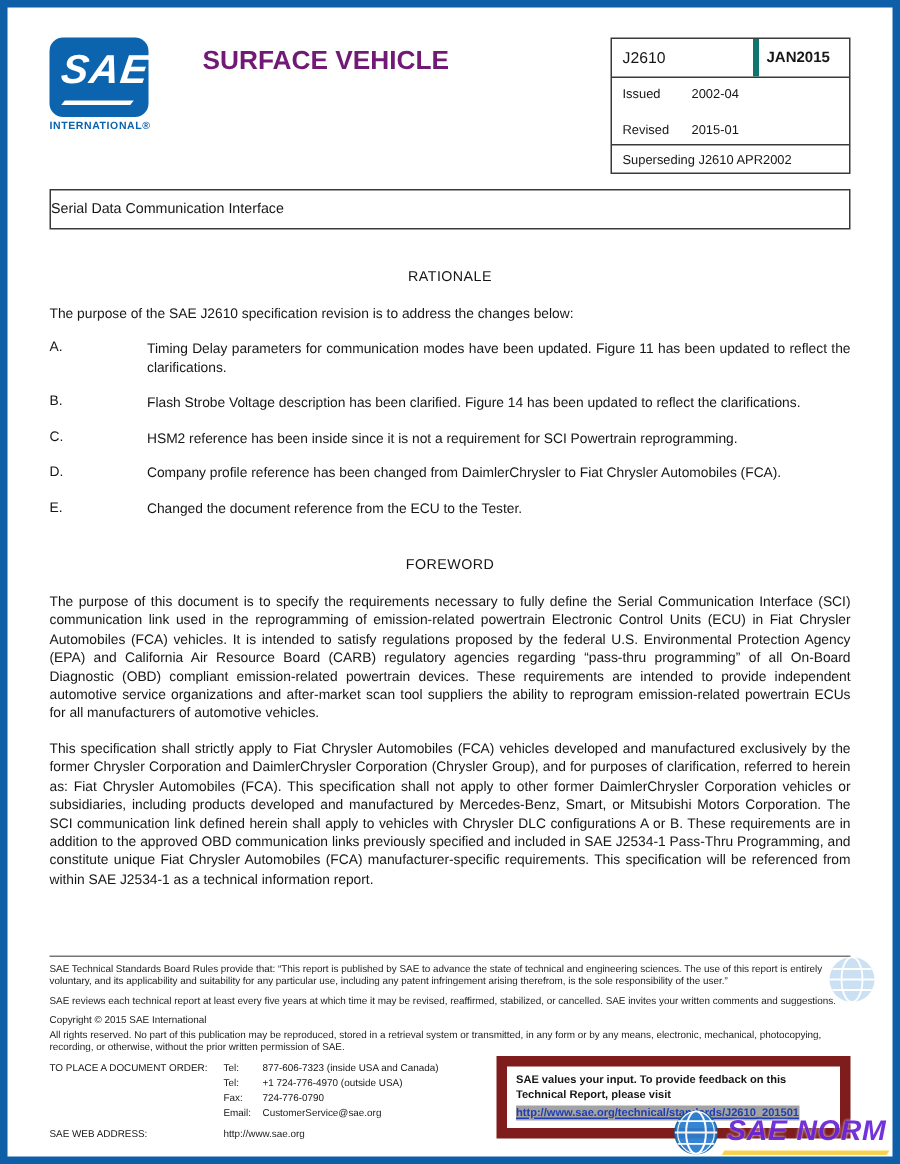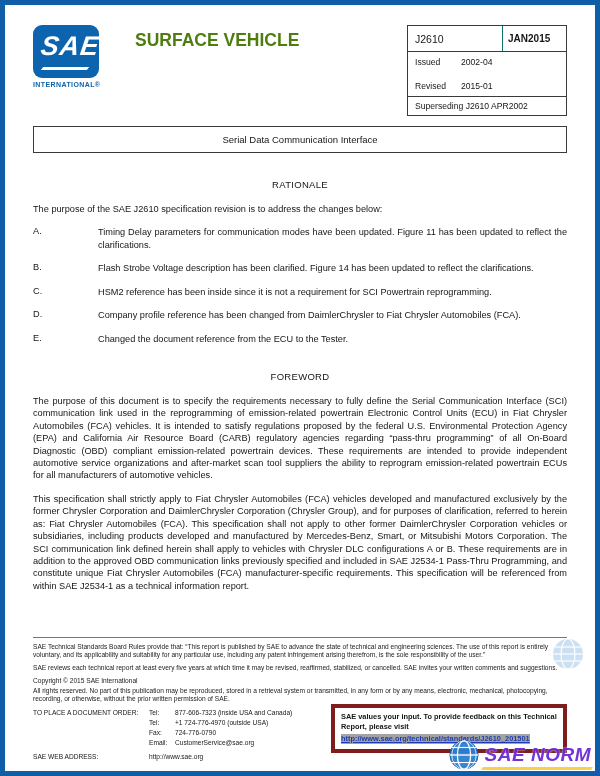--- a/index.html
+++ b/index.html
@@ -13,31 +13,31 @@
 
   
   .header-row { display:flex; align-items:flex-start; }
   .logo-col { width:92px; flex:none; }
   .logo-box { width:66px; height:53px; background:#0c63ae; border-radius:9px; position:relative; }
   .logo-sae { position:absolute; left:8px; top:6px; color:#fff; font-style:italic; font-weight:bold; font-size:27px; transform:skewX(-8deg); letter-spacing:1px; }
   .logo-underline { position:absolute; left:9px; bottom:8px; width:46px; height:3px; background:#fff; transform:skewX(-38deg); }
   .logo-intl { color:#0c63ae; font-weight:bold; font-size:7px; letter-spacing:0.4px; margin-top:3px; }
 
   .title-col { flex:1; padding-left:10px; padding-top:4px; }
-  .doc-title { font-size:17.5px; font-weight:bold; line-height:1.3; color:#4d7c0f; }
+  .doc-title { font-size:17.5px; font-weight:bold; line-height:1.3; color:#701a75; }
 
   .info-table { width:160px; flex:none; border:1px solid #3a3a3a; font-size:8.6px; background:#fff; }
   .info-row1 { display:flex; border-bottom:1px solid #3a3a3a; }
   .cell-num { flex:1; padding:7px 7px 6px; font-size:10.5px; }
-  .cell-date { width:64px; flex:none; border-left:1px solid #0f766e; padding:7px 5px 6px; font-weight:bold; font-size:10px; }
+  .cell-date { width:64px; flex:none; border-left:4px solid #0f766e; padding:7px 5px 6px; font-weight:bold; font-size:10px; }
   .info-row2 { border-bottom:1px solid #3a3a3a; padding:5px 7px; }
   .iss-grid { display:grid; grid-template-columns:46px 1fr; row-gap:14px; }
   .info-row3 { padding:4px 7px; }
 
-  .subtitle-bar { margin-top:10px; border:1px solid #3a3a3a; text-align:center; padding:7px 0; font-size:9.5px; }
+  .subtitle-bar { margin-top:10px; border:1px solid #3a3a3a; text-align:left; padding:7px 0; font-size:9.5px; }
 
   
   .section-heading { text-align:center; font-size:9.5px; margin:26px 0 13px; letter-spacing:0.3px; }
   .para { font-size:9.2px; line-height:1.35; text-align:justify; margin-bottom:11px; }
   .list-item { display:flex; margin-bottom:11px; }
   .list-letter { width:26px; flex:none; font-size:9.2px; }
   .list-text { flex:1; font-size:9.2px; line-height:1.35; text-align:justify;margin-left:39px; }
 
   
   .footer { position:absolute; left:28px; right:28px; bottom:5px; }
@@ -46,21 +46,21 @@
   .order-area { position:relative; margin-top:3px; min-height:58px; }
   .order-flex { display:flex; }
   .order-label { width:116px; flex:none; font-size:6.6px; padding-top:1px; }
   .contact-grid { font-size:6.6px; line-height:1.5; }
   .contact-row { display:flex; }
   .contact-key { width:26px; flex:none; }
   .web-row { display:flex; font-size:6.6px; margin-top:5px; }
   .web-label { width:116px; flex:none; }
   a.plain { color:#222; text-decoration:none; }
 
-  .feedback-box { position:absolute; right:0; top:-4px; width:236px; border:4px solid #7f1d1d; background:#fff; padding:4px 6px 5px; font-size:7.4px; font-weight:bold; line-height:1.4; z-index:3; }
+  .feedback-box { position:absolute; right:0; top:-4px; width:236px; border:7px solid #7f1d1d; background:#fff; padding:4px 6px 5px; font-size:7.4px; font-weight:bold; line-height:1.4; z-index:3; }
   .feedback-url { display:inline-block; color:#1f3db0; text-decoration:underline; background:#a3a3a3; font-weight:bold; margin-top:1px; }
 
   
   .watermark { position:absolute; right:4px; bottom:0px; display:flex; align-items:center; gap:5px; opacity:0.95; pointer-events:none; z-index:4; }
   .wm-text { font-size:19px; font-weight:bold; font-style:italic; color:#6d28d9; letter-spacing:0.5px; text-shadow:0 0 2px #ffffff; }
   .wm-swoosh { position:absolute; left:34px; bottom:1px; width:110px; height:3px; background:#f4c318; transform:skewX(-30deg); opacity:0.8; }
   .wm-ghost { position:absolute; right:10px; bottom:96px; opacity:0.35; pointer-events:none; z-index:0; }
 </style>
 </head>
 <body>

